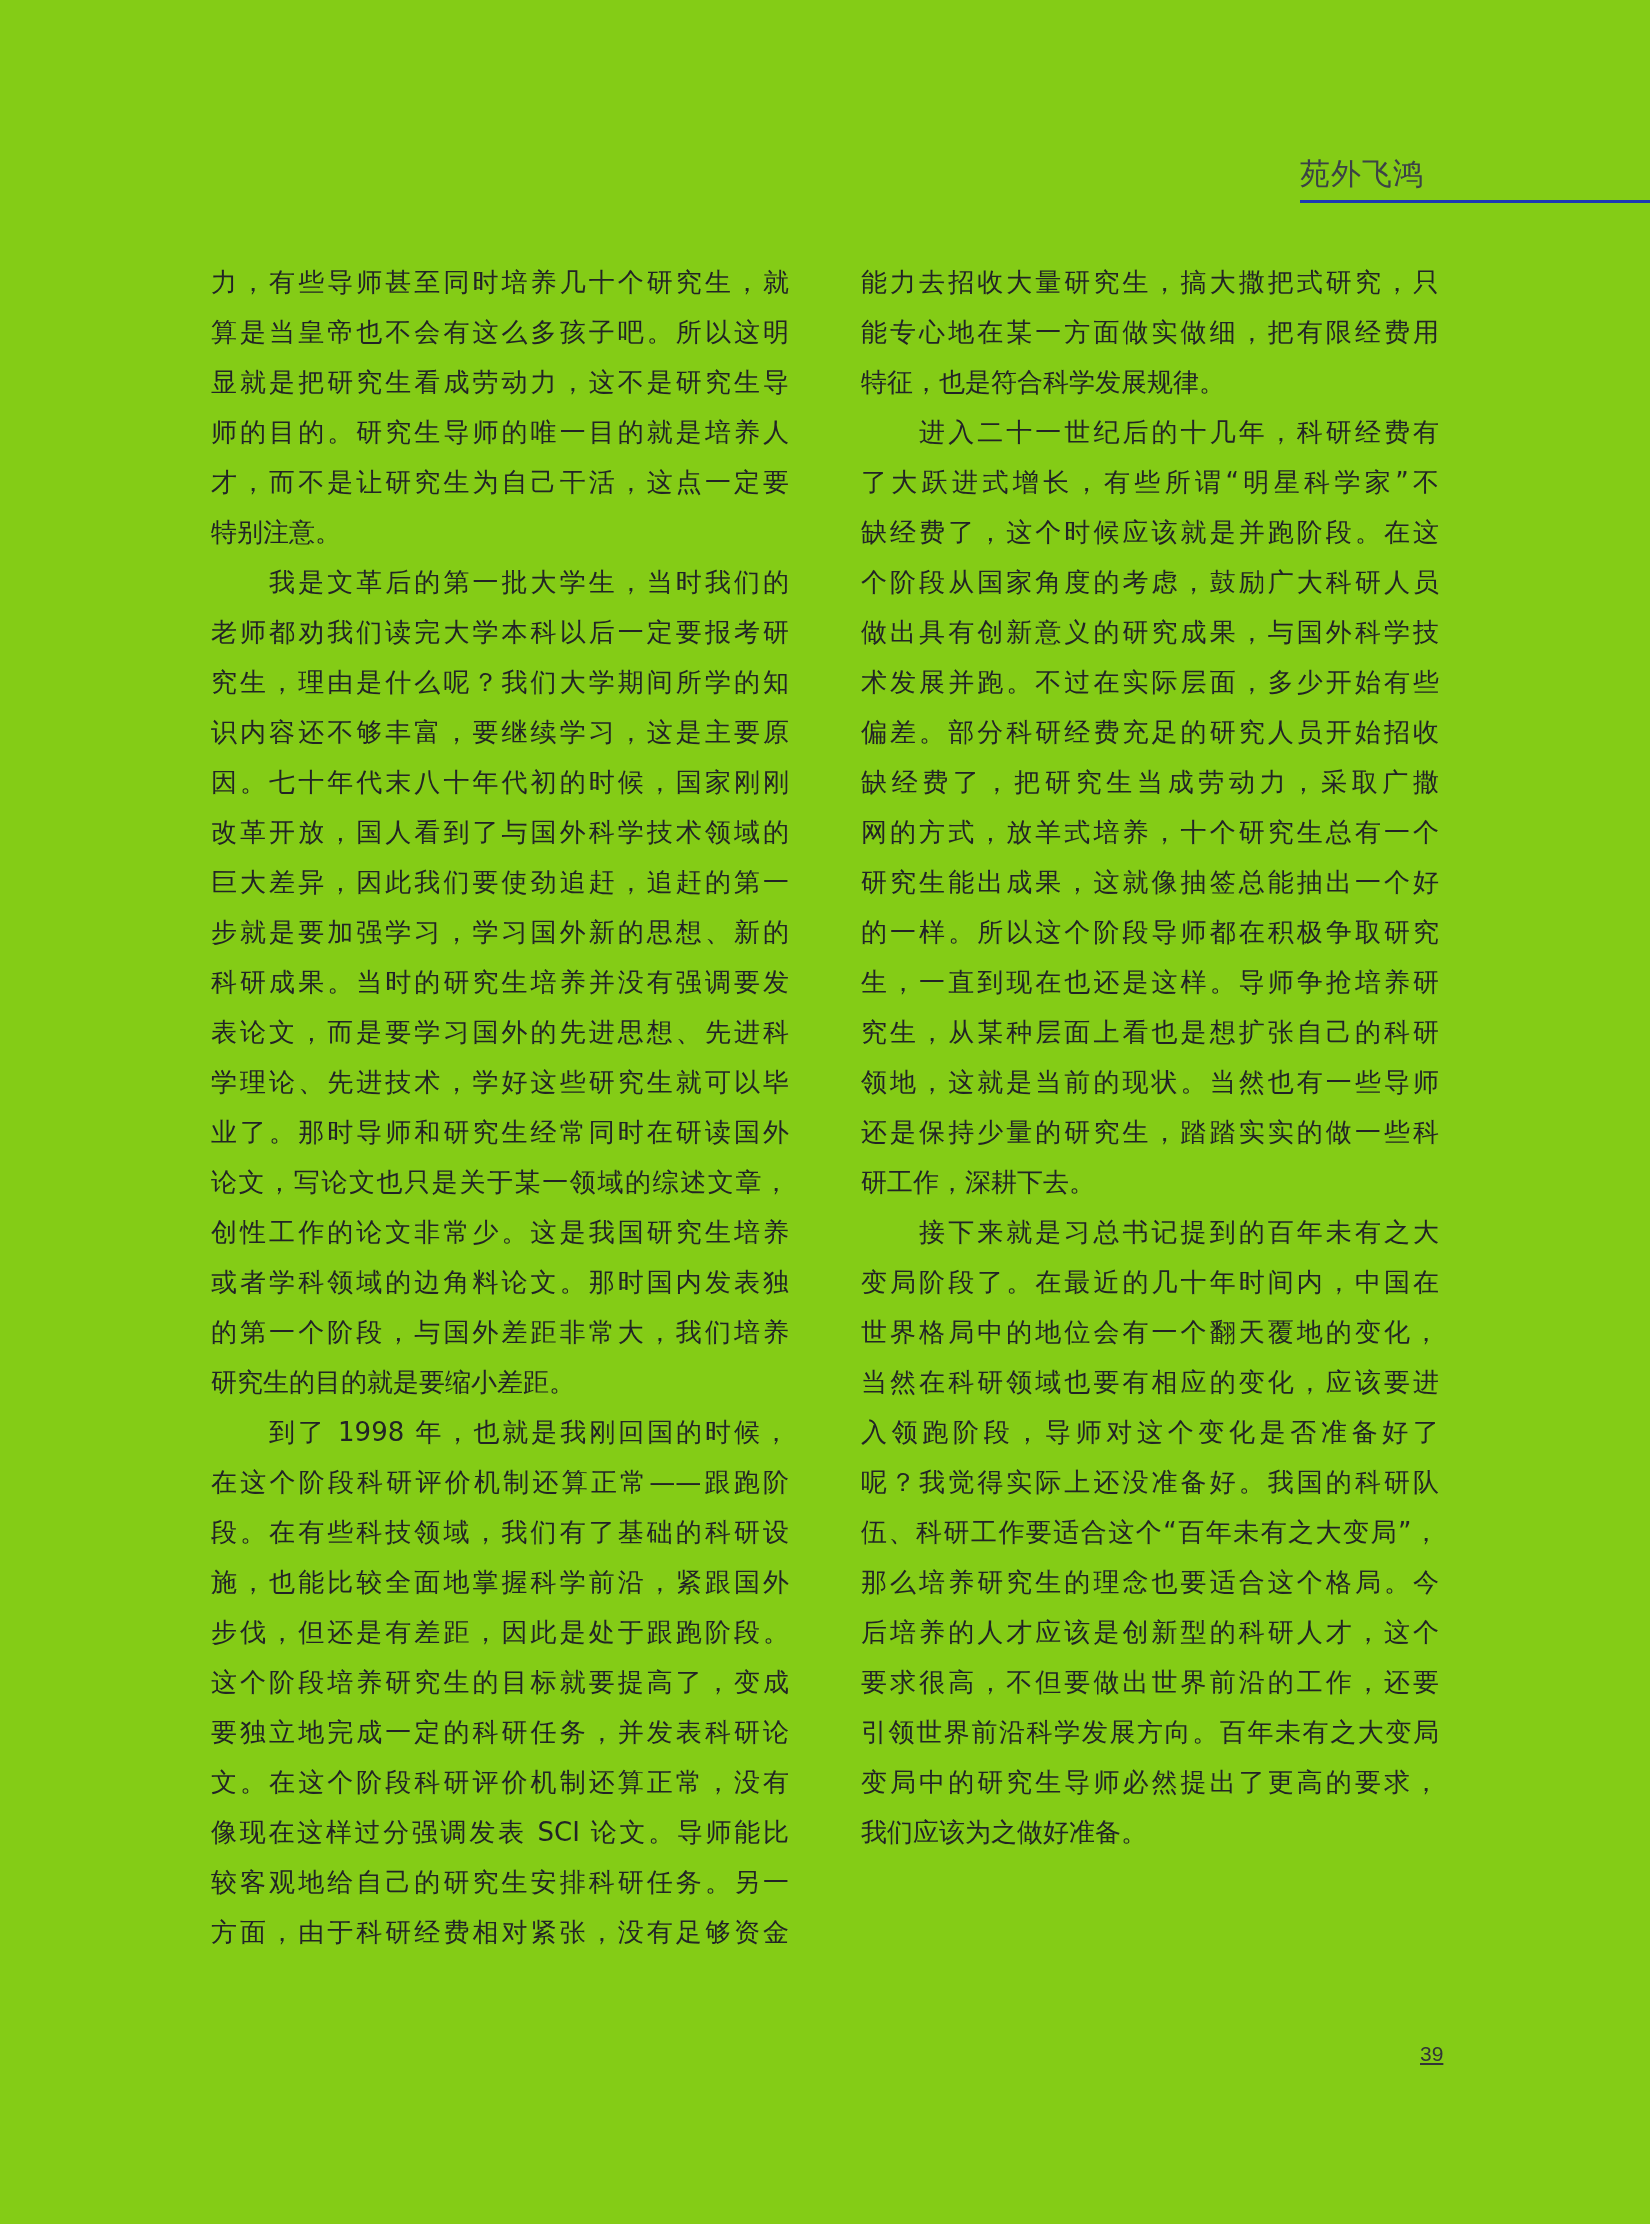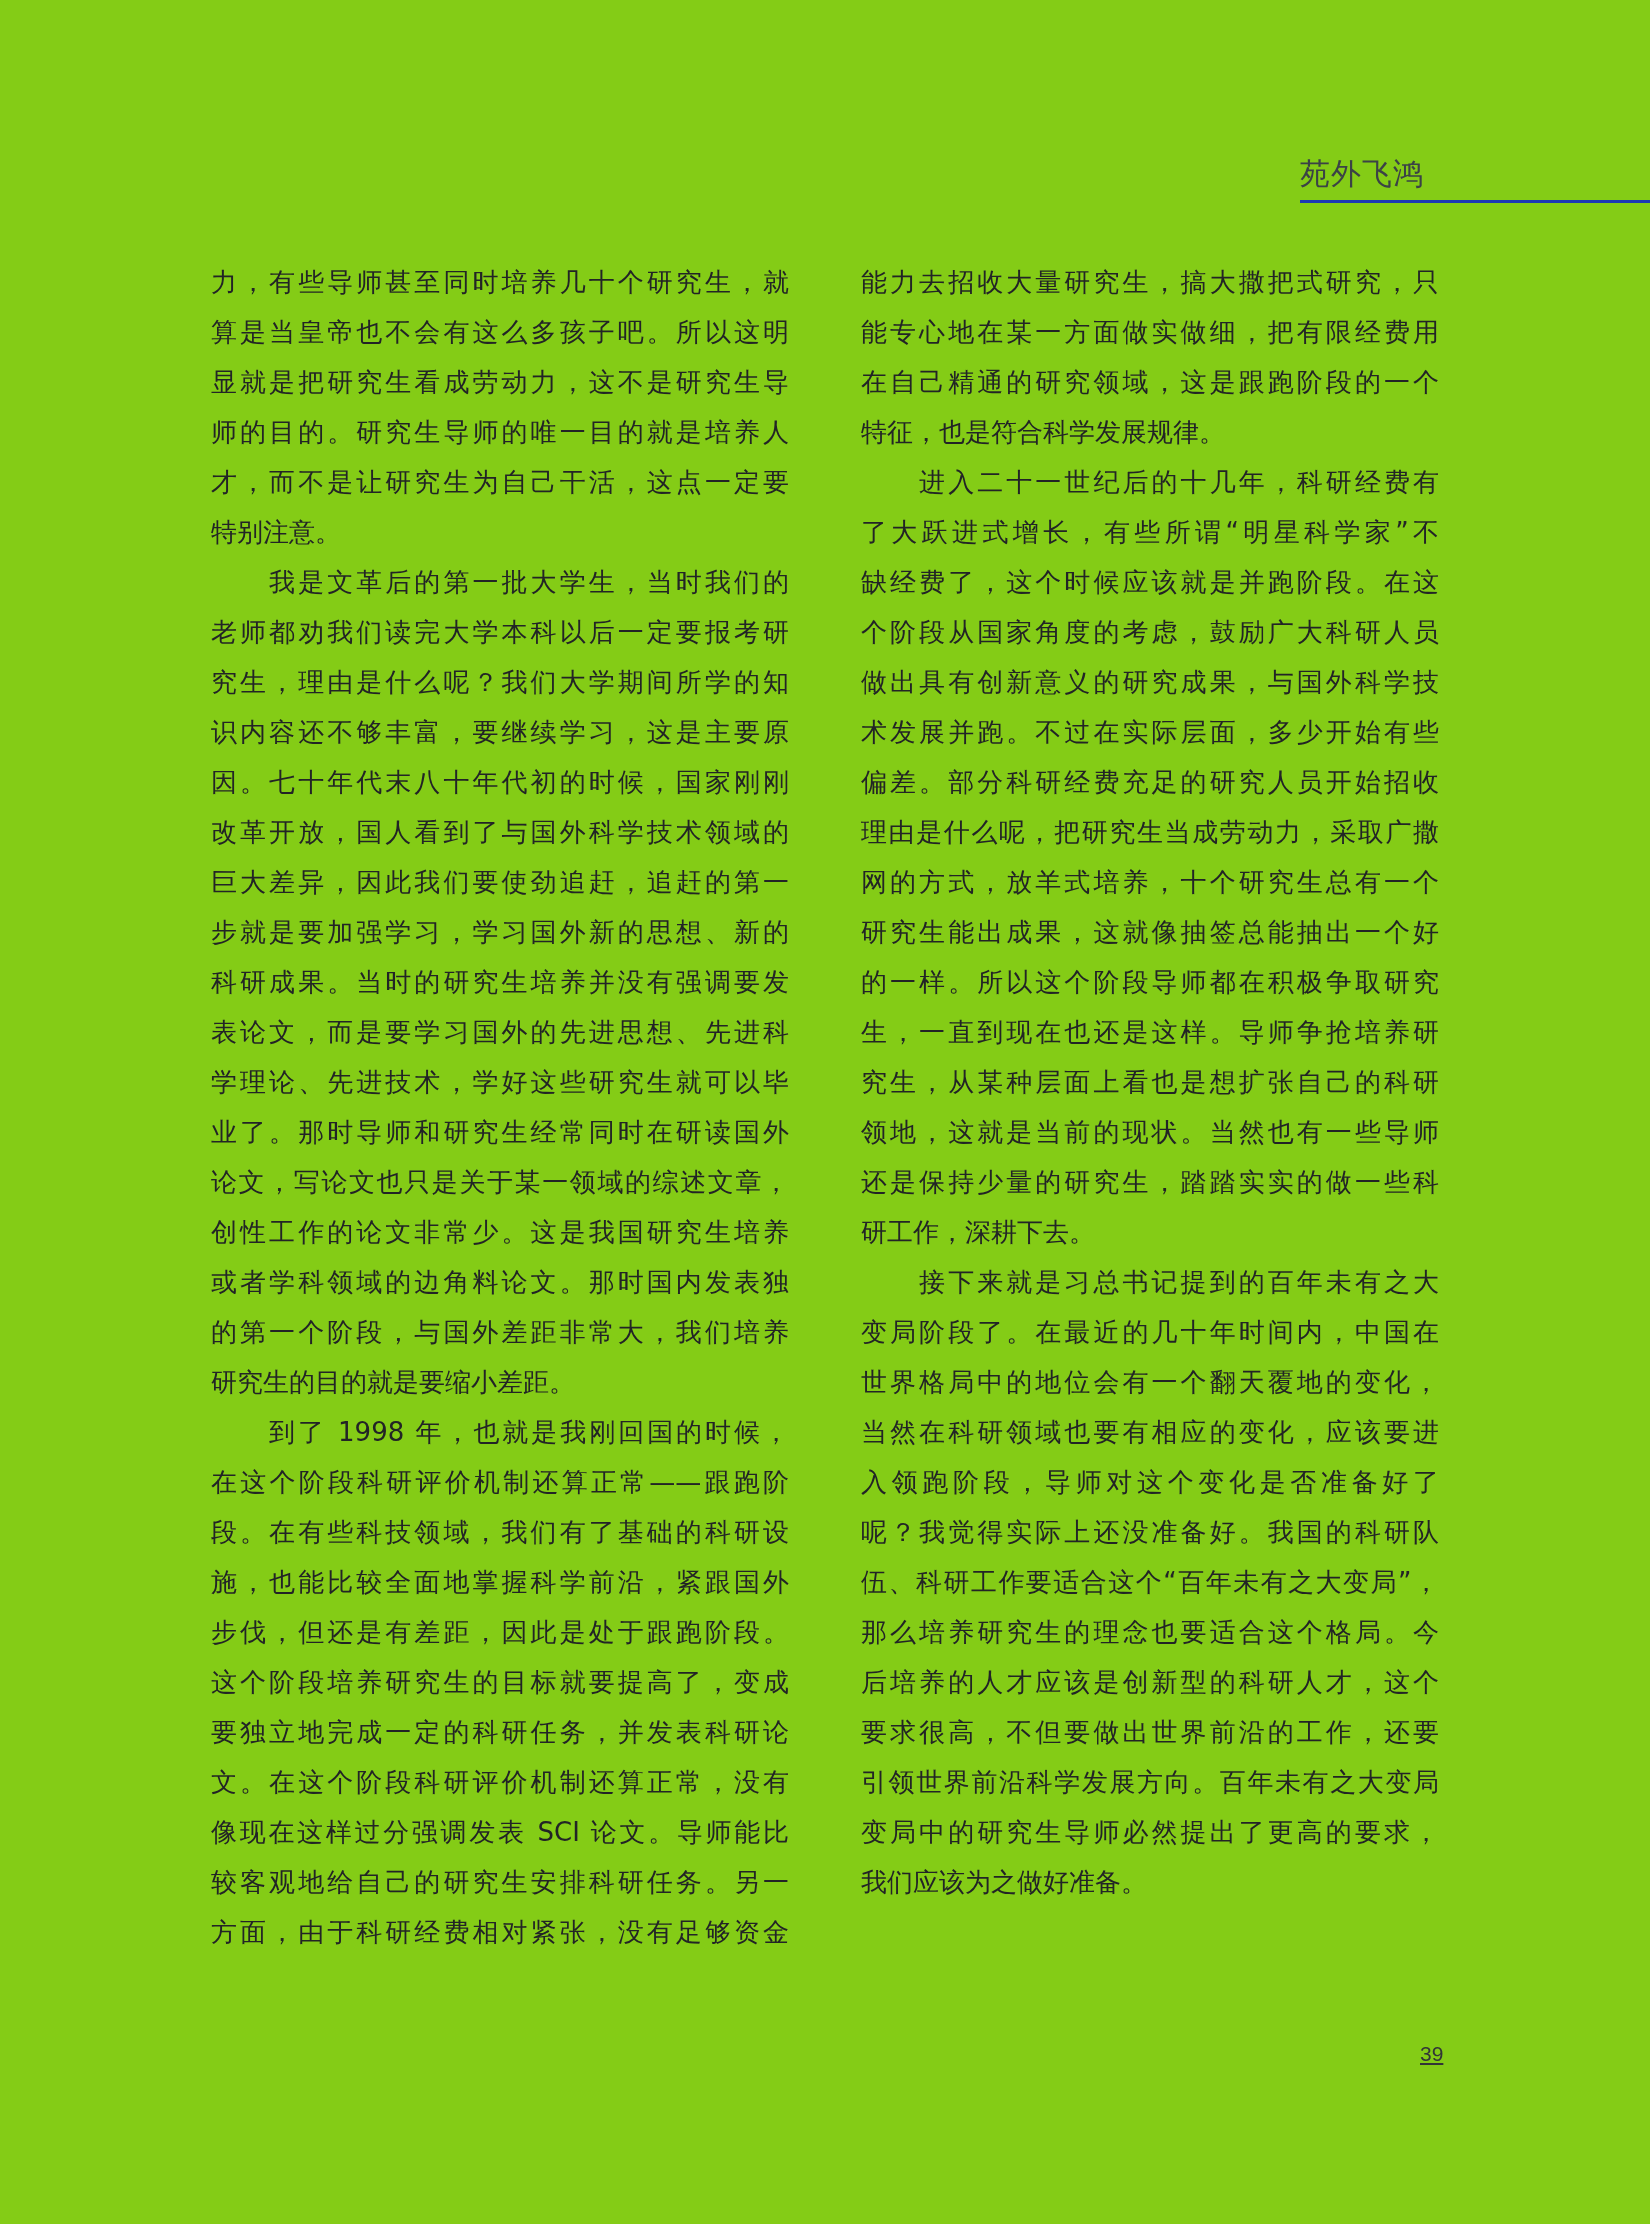--- a/index.html
+++ b/index.html
@@ -138,39 +138,38 @@
 
       <div class="line">方面，由于科研经费相对紧张，没有足够资金</div>
     </div>
 
   <div class="col col-right">
 
       <div class="line">能力去招收大量研究生，搞大撒把式研究，只</div>
 
       <div class="line">能专心地在某一方面做实做细，把有限经费用</div>
 
-      <div class="line">在自己精通的研究领域，这是跟跑阶段的一个</div>
 
       <div class="line para-end">特征，也是符合科学发展规律。</div>
 
       <div class="line">　　进入二十一世纪后的十几年，科研经费有</div>
 
       <div class="line">了大跃进式增长，有些所谓“明星科学家”不</div>
 
       <div class="line">缺经费了，这个时候应该就是并跑阶段。在这</div>
 
       <div class="line">个阶段从国家角度的考虑，鼓励广大科研人员</div>
 
       <div class="line">做出具有创新意义的研究成果，与国外科学技</div>
 
       <div class="line">术发展并跑。不过在实际层面，多少开始有些</div>
 
       <div class="line">偏差。部分科研经费充足的研究人员开始招收</div>
 
-      <div class="line">理由是什么呢，把研究生当成劳动力，采取广撒</div>
+      <div class="line">缺经费了，把研究生当成劳动力，采取广撒</div>
 
       <div class="line">网的方式，放羊式培养，十个研究生总有一个</div>
 
       <div class="line">研究生能出成果，这就像抽签总能抽出一个好</div>
 
       <div class="line">的一样。所以这个阶段导师都在积极争取研究</div>
 
       <div class="line">生，一直到现在也还是这样。导师争抢培养研</div>
 
       <div class="line">究生，从某种层面上看也是想扩张自己的科研</div>

